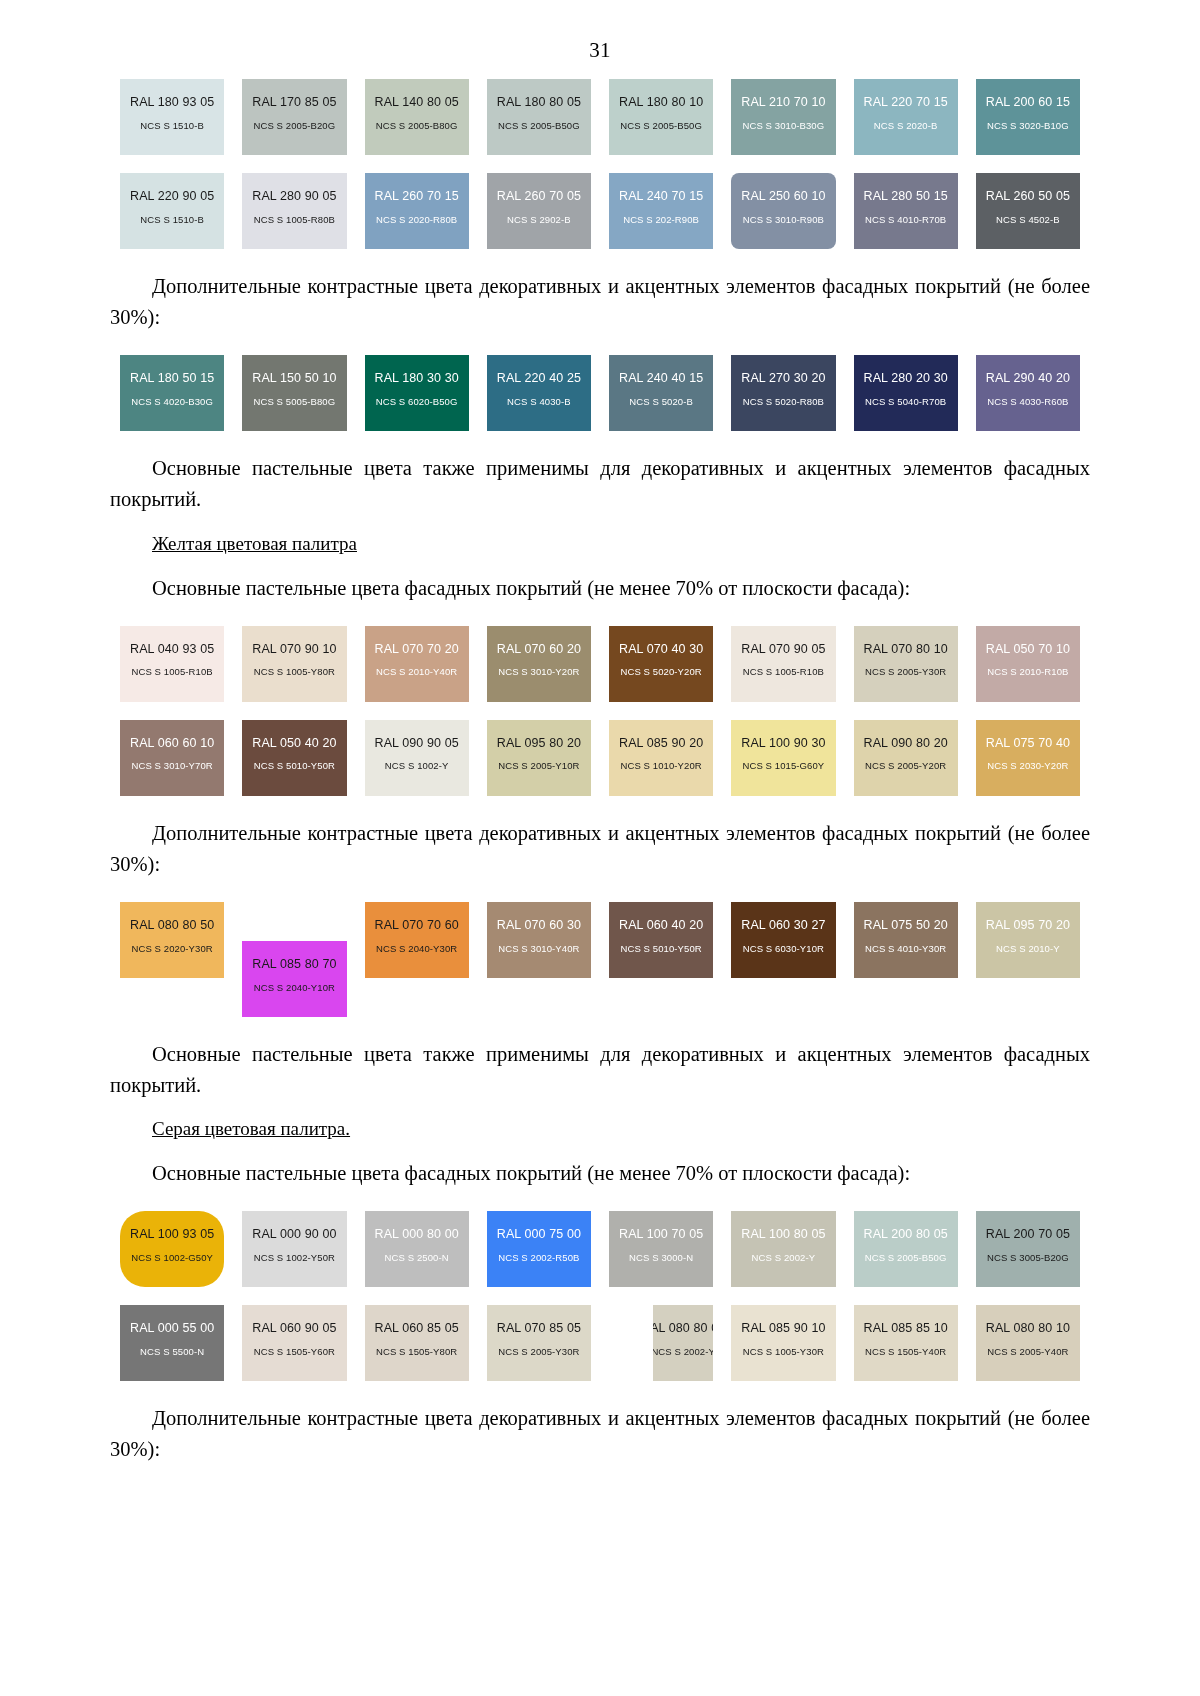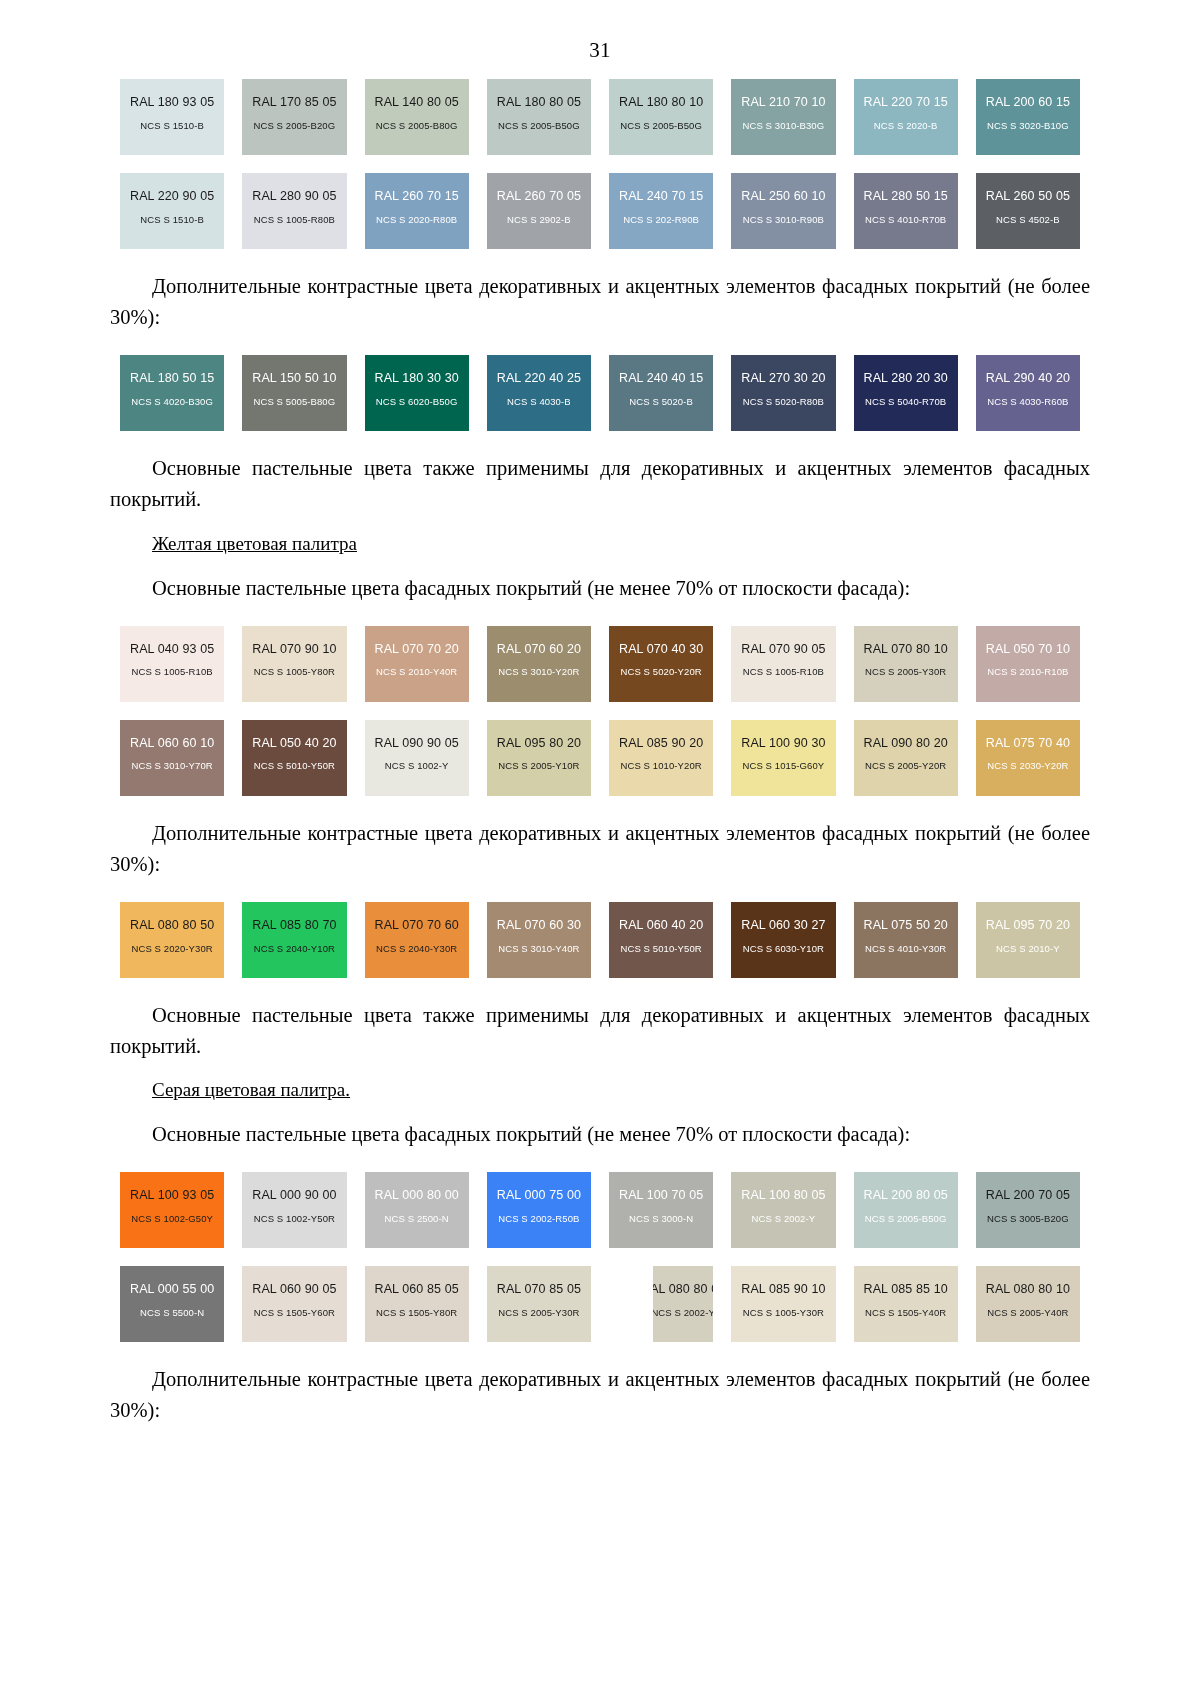--- a/index.html
+++ b/index.html
@@ -147,21 +147,21 @@
         <div class="ncs">NCS S 2020-R80B</div>
       </div>
       <div class="swatch dark" style="background: rgb(160, 164, 168);">
         <div class="ral">RAL 260 70 05</div>
         <div class="ncs">NCS S 2902-B</div>
       </div>
       <div class="swatch dark" style="background: rgb(133, 167, 196); align-items: center;">
         <div class="ral">RAL 240 70 15</div>
         <div class="ncs">NCS S 202-R90B</div>
       </div>
-      <div class="swatch dark" style="background: rgb(131, 144, 164);">
+      <div class="swatch dark" style="background: rgb(131, 144, 164); border-radius: 8px;">
         <div class="ral">RAL 250 60 10</div>
         <div class="ncs">NCS S 3010-R90B</div>
       </div>
       <div class="swatch dark" style="background: rgb(119, 121, 141);">
         <div class="ral">RAL 280 50 15</div>
         <div class="ncs">NCS S 4010-R70B</div>
       </div>
       <div class="swatch dark" style="background: rgb(92, 96, 100);">
         <div class="ral">RAL 260 50 05</div>
         <div class="ncs">NCS S 4502-B</div>
@@ -294,21 +294,21 @@
 
   <p class="para">Дополнительные контрастные цвета декоративных и акцентных элементов фасадных покрытий (не более 30%):</p>
 
   <div class="spacer-md"></div>
 
   <div class="swatch-grid rows-1" id="grid-yellow-contrast">
       <div class="swatch light" style="background: rgb(240, 183, 92);">
         <div class="ral">RAL 080 80 50</div>
         <div class="ncs">NCS S 2020-Y30R</div>
       </div>
-      <div class="swatch light" style="background: #22c55e;">
+      <div class="swatch light" style="background: #d946ef; margin-top: 39px;">
         <div class="ral">RAL 085 80 70</div>
         <div class="ncs">NCS S 2040-Y10R</div>
       </div>
       <div class="swatch light" style="background: rgb(233, 143, 60);">
         <div class="ral">RAL 070 70 60</div>
         <div class="ncs">NCS S 2040-Y30R</div>
       </div>
       <div class="swatch dark" style="background: rgb(165, 138, 114);">
         <div class="ral">RAL 070 60 30</div>
         <div class="ncs">NCS S 3010-Y40R</div>
@@ -339,21 +339,21 @@
 
   <p class="heading-underline"><span>Серая цветовая палитра.</span></p>
 
   <div class="spacer-sm"></div>
 
   <p class="para">Основные пастельные цвета фасадных покрытий (не менее 70% от плоскости фасада):</p>
 
   <div class="spacer-md"></div>
 
   <div class="swatch-grid" id="grid-grey-pastel">
-      <div class="swatch light" style="background: #f97316;">
+      <div class="swatch light" style="background: #eab308; border-radius: 25px;">
         <div class="ral">RAL 100 93 05</div>
         <div class="ncs">NCS S 1002-G50Y</div>
       </div>
       <div class="swatch light" style="background: rgb(219, 219, 219);">
         <div class="ral">RAL 000 90 00</div>
         <div class="ncs">NCS S 1002-Y50R</div>
       </div>
       <div class="swatch dark" style="background: rgb(190, 190, 190);">
         <div class="ral">RAL 000 80 00</div>
         <div class="ncs">NCS S 2500-N</div>

